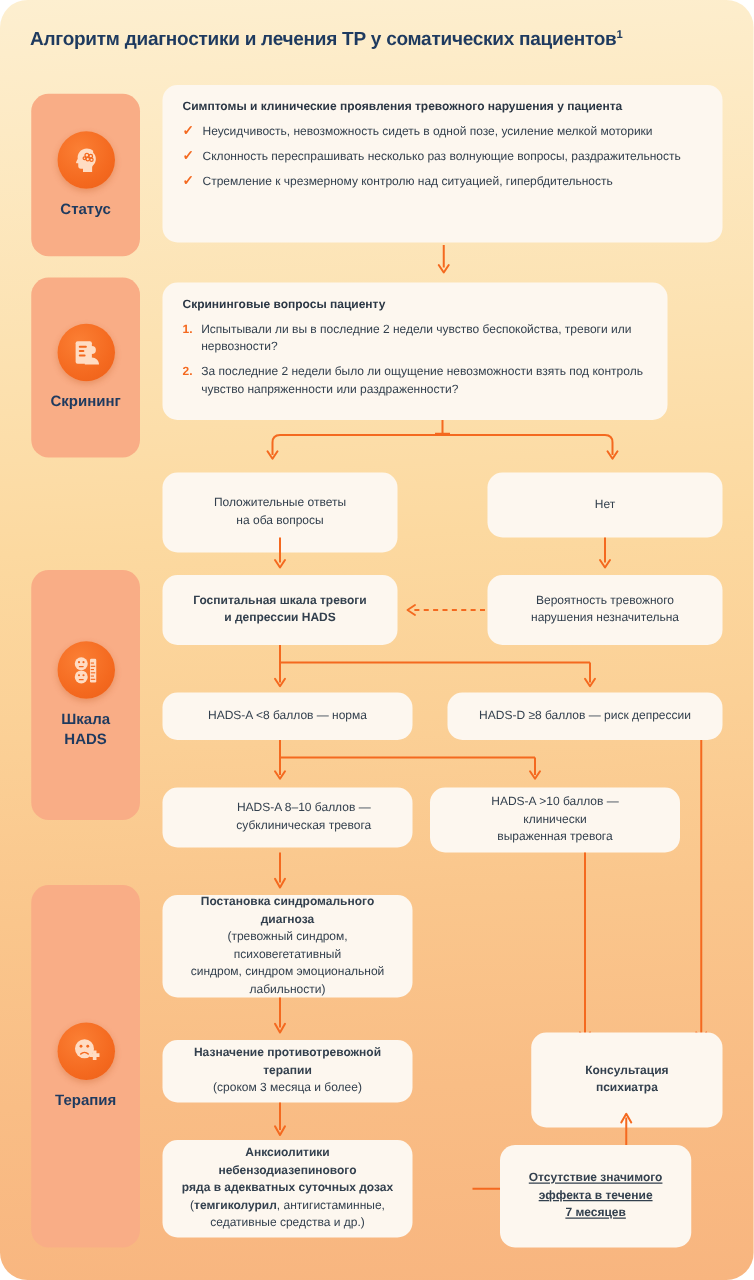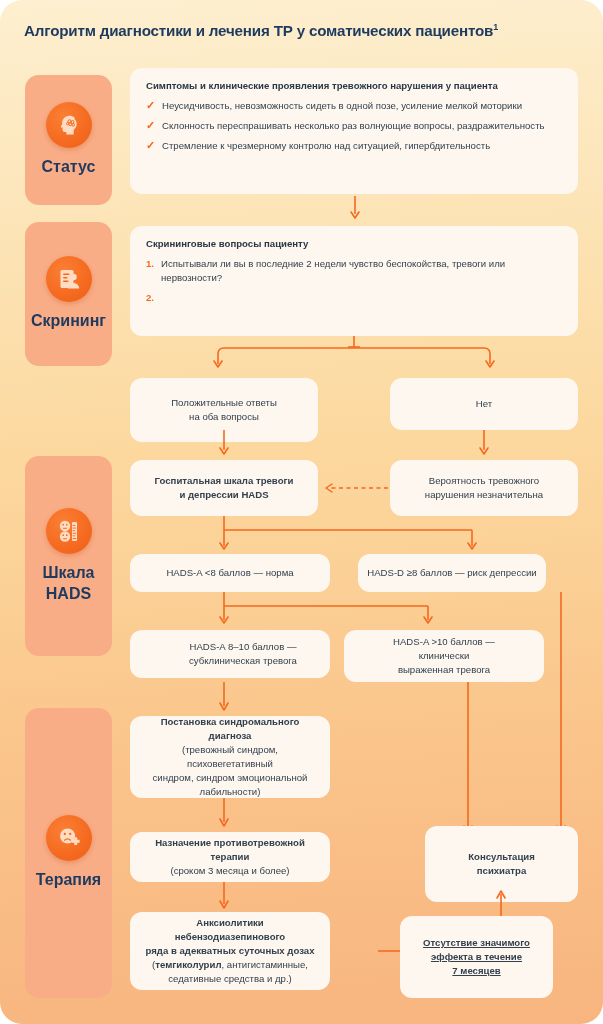--- a/index.html
+++ b/index.html
@@ -42,21 +42,21 @@
   }
   .stage-icon {
     width:46px; height:46px; border-radius:50%;
     background:radial-gradient(circle at 38% 32%, #fb7f34 0%, #f4691f 62%, #ec5f18 100%);
     box-shadow:0 2px 5px rgba(190,80,20,.30);
     display:flex; align-items:center; justify-content:center;
     margin-bottom:9px;
   }
   .stage-icon svg { display:block; }
   .stage-label {
-    font-size:16px; font-weight:bold; color:#1e3a5f;
+    font-size:12px; font-weight:bold; color:#1e3a5f;
     text-align:center; line-height:1.28;
   }
 
   
   .box {
     position:absolute;
     background:#fdf7ef;
     border-radius:12px;
     padding:10px 14px;
     color:#33404e;
@@ -174,25 +174,25 @@
       <li><span class="tick">✓</span><span>Склонность переспрашивать несколько раз волнующие вопросы, раздражительность</span></li>
       <li><span class="tick">✓</span><span>Стремление к чрезмерному контролю над ситуацией, гипербдительность</span></li>
     </ul>
   </div>
 
   <svg class="conn" style="left:348px; top:196px;" width="14" height="26">
     <path d="M7 0 V18" stroke="#f4691f" stroke-width="1.6" fill="none"></path>
     <path d="M3 16 L7 22 L11 16" stroke="#f4691f" stroke-width="1.6" fill="none" stroke-linecap="round" stroke-linejoin="round"></path>
   </svg>
 
-  <div class="box" style="left:130px; top:226px; width:448px; height:110px; padding:11px 16px;">
+  <div class="box" style="left:130px; top:226px; width:404px; height:110px; padding:11px 16px;">
     <div class="hd">Скрининговые вопросы пациенту</div>
     <ul class="num-list">
       <li><span class="n">1.</span><span>Испытывали ли вы в последние 2 недели чувство беспокойства, тревоги или нервозности?</span></li>
-      <li><span class="n">2.</span></li>
+      <li><span class="n">2.</span><span>За последние 2 недели было ли ощущение невозможности взять под контроль чувство напряженности или раздраженности?</span></li>
     </ul>
   </div>
 
   <svg class="conn" style="left:200px; top:336px;" width="320" height="40">
     <path d="M154 0 V12 M24 12 H284" stroke="#f4691f" stroke-width="1.6" fill="none"></path>
     <path d="M24 12 Q18 12 18 18 V28" stroke="#f4691f" stroke-width="1.6" fill="none"></path>
     <path d="M284 12 Q290 12 290 18 V28" stroke="#f4691f" stroke-width="1.6" fill="none"></path>
     <path d="M14 25 L18 31 L22 25" stroke="#f4691f" stroke-width="1.6" fill="none" stroke-linecap="round" stroke-linejoin="round"></path>
     <path d="M286 25 L290 31 L294 25" stroke="#f4691f" stroke-width="1.6" fill="none" stroke-linecap="round" stroke-linejoin="round"></path>
     <path d="M148 11 H160" stroke="#f4691f" stroke-width="1.6" fill="none"></path>
@@ -236,21 +236,21 @@
     <path d="M24 14 V30" stroke="#f4691f" stroke-width="1.6" fill="none"></path>
     <path d="M272 14 V30" stroke="#f4691f" stroke-width="1.6" fill="none"></path>
     <path d="M20 27 L24 33 L28 27" stroke="#f4691f" stroke-width="1.6" fill="none" stroke-linecap="round" stroke-linejoin="round"></path>
     <path d="M268 27 L272 33 L276 27" stroke="#f4691f" stroke-width="1.6" fill="none" stroke-linecap="round" stroke-linejoin="round"></path>
   </svg>
 
   <div class="box center" style="left:130px; top:554px; width:200px; height:38px;">
     <div>HADS-A &lt;8 баллов — норма</div>
   </div>
 
-  <div class="box center" style="left:358px; top:554px; width:188px; height:38px; padding:10px 8px;">
+  <div class="box center" style="left:358px; top:554px; width:220px; height:38px; padding:10px 8px;">
     <div>HADS-D ≥8 баллов — риск депрессии</div>
   </div>
 
   <svg class="conn" style="left:200px; top:592px;" width="260" height="40">
     <path d="M24 0 V14 H228" stroke="#f4691f" stroke-width="1.6" fill="none"></path>
     <path d="M24 14 V28" stroke="#f4691f" stroke-width="1.6" fill="none"></path>
     <path d="M228 14 V28" stroke="#f4691f" stroke-width="1.6" fill="none"></path>
     <path d="M20 25 L24 31 L28 25" stroke="#f4691f" stroke-width="1.6" fill="none" stroke-linecap="round" stroke-linejoin="round"></path>
     <path d="M224 25 L228 31 L232 25" stroke="#f4691f" stroke-width="1.6" fill="none" stroke-linecap="round" stroke-linejoin="round"></path>
   </svg>

